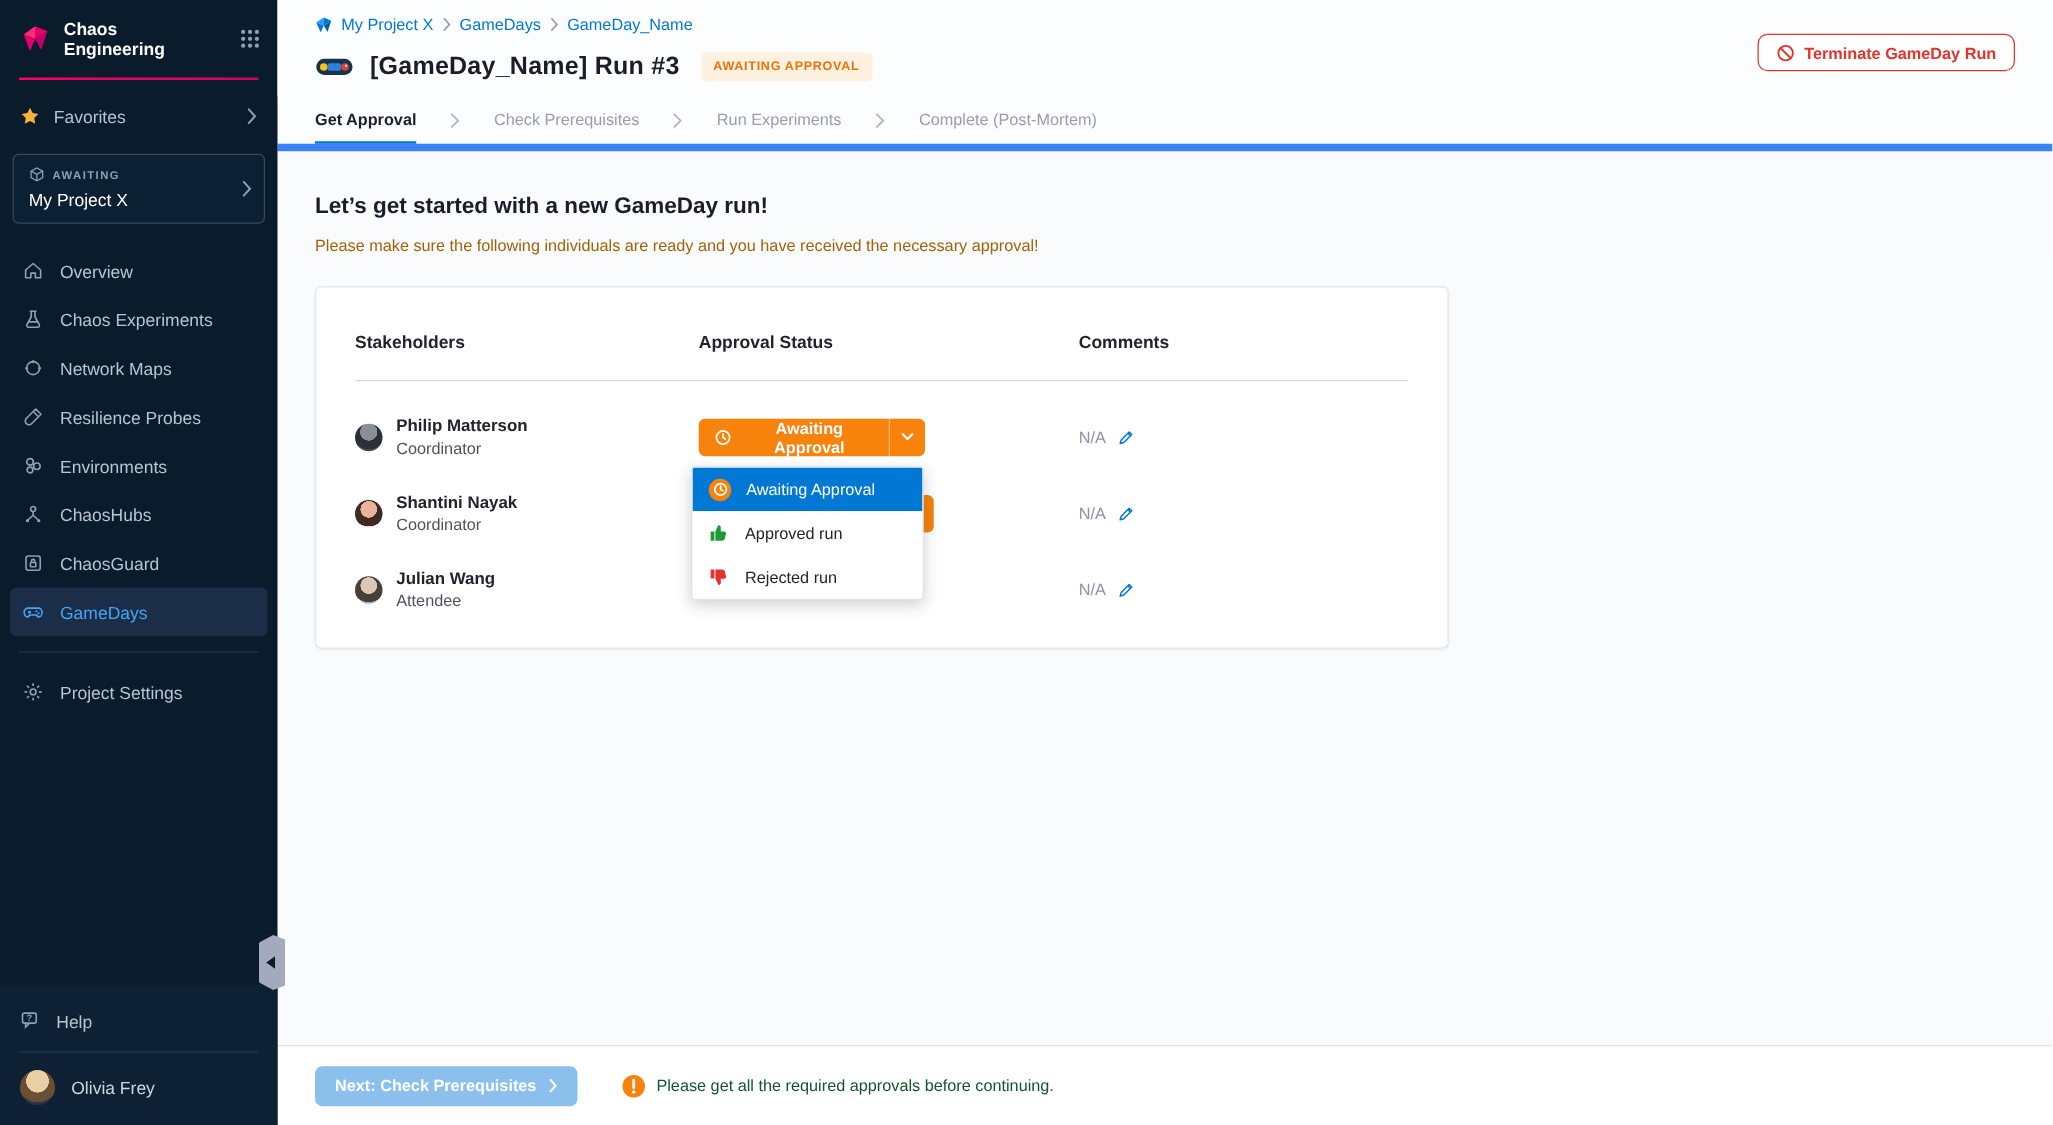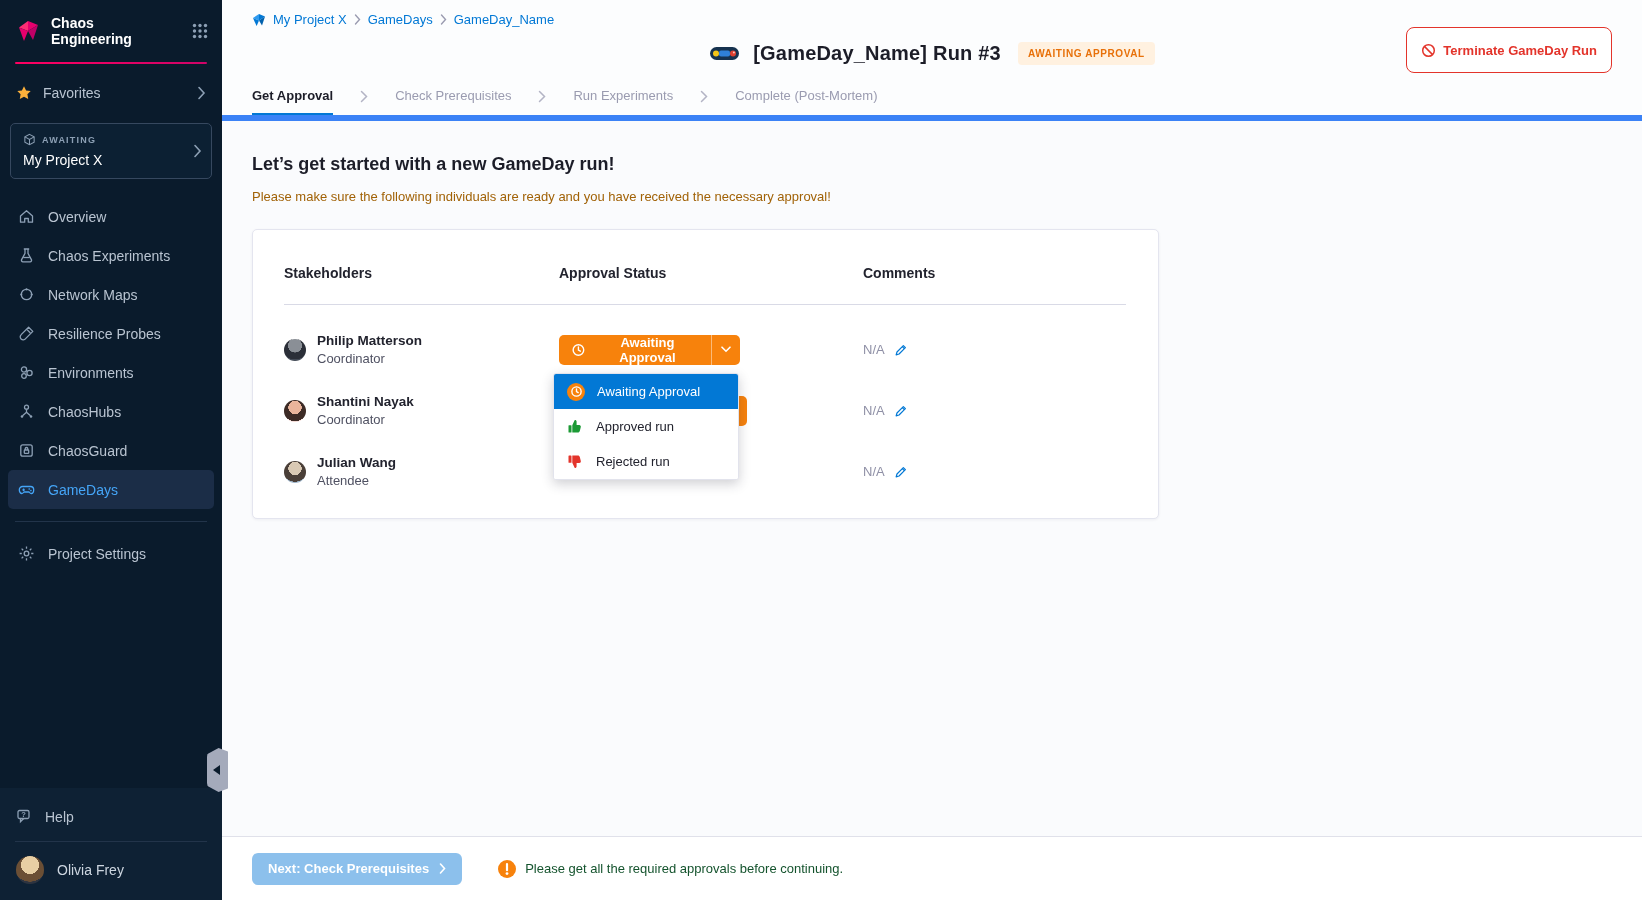--- a/index.html
+++ b/index.html
@@ -41,24 +41,24 @@
 
   .collapse-handle { position:absolute; left:207px; top:748px; width:21px; height:44px; background:#a4aabb; border-radius:9px 4px 4px 9px; clip-path:polygon(0 14%,55% 0,100% 8%,100% 92%,55% 100%,0 86%); display:flex; align-items:center; justify-content:center; cursor:pointer; z-index:30; }
   .collapse-handle .tri { width:0; height:0; border-top:5px solid transparent; border-bottom:5px solid transparent; border-right:7px solid #0a1b2c; margin-right:3px; }
 
   
   .main { flex:1; display:flex; flex-direction:column; background:#fafbfd; min-width:0; }
   .main-header { background:#fcfdfe; padding:12px 30px 0; position:relative; }
   .breadcrumb { display:flex; align-items:center; gap:7px; font-size:13px; color:#0278d5; }
   .crumb { cursor:pointer; }
   .crumb-sep { color:#9a9bb0; }
-  .title-row { display:flex; align-items:center; gap:13px; margin-top:15px; padding-bottom:12px;justify-content:center; }
+  .title-row { display:flex; align-items:center; gap:13px; margin-top:15px; padding-bottom:12px; }
   .page-title { font-size:20px; font-weight:700; color:#1c1d28; letter-spacing:.2px; }
   .status-badge { background:#fff1e0; color:#e8710a; font-size:10px; font-weight:700; letter-spacing:.6px; padding:6px 10px; border-radius:4px; margin-left:4px; }
-  .terminate-btn { position:absolute; right:30px; top:27px; height:46px; display:flex; align-items:center; gap:7px; background:#fff; border:1px solid #e3342b; border-radius:8px; color:#e3342b; font-size:13px; font-weight:700; padding:0 14px; cursor:pointer; font-family:inherit; }
+  .terminate-btn { position:absolute; right:30px; top:27px; height:30px; display:flex; align-items:center; gap:7px; background:#fff; border:1px solid #e3342b; border-radius:8px; color:#e3342b; font-size:13px; font-weight:700; padding:0 14px; cursor:pointer; font-family:inherit; }
 
   .stepper { display:flex; align-items:stretch; background:#fcfdfe; border-bottom:6px solid #3b82f6; padding:0 30px; height:44px; }
   .step { display:flex; align-items:center; font-size:13px; color:#9a9bb0; cursor:pointer; border-bottom:2px solid transparent; }
   .step.active { color:#1c1d28; font-weight:700; border-bottom-color:#0278d5; }
   .step-sep { display:flex; align-items:center; margin:0 27px; color:#b3b4c5; }
 
   .content { flex:1; padding:33px 30px 0; position:relative; }
   .content-heading { font-size:18px; font-weight:700; color:#1c1d28; }
   .content-sub { font-size:13px; color:#a16207; margin-top:14px; }
 

